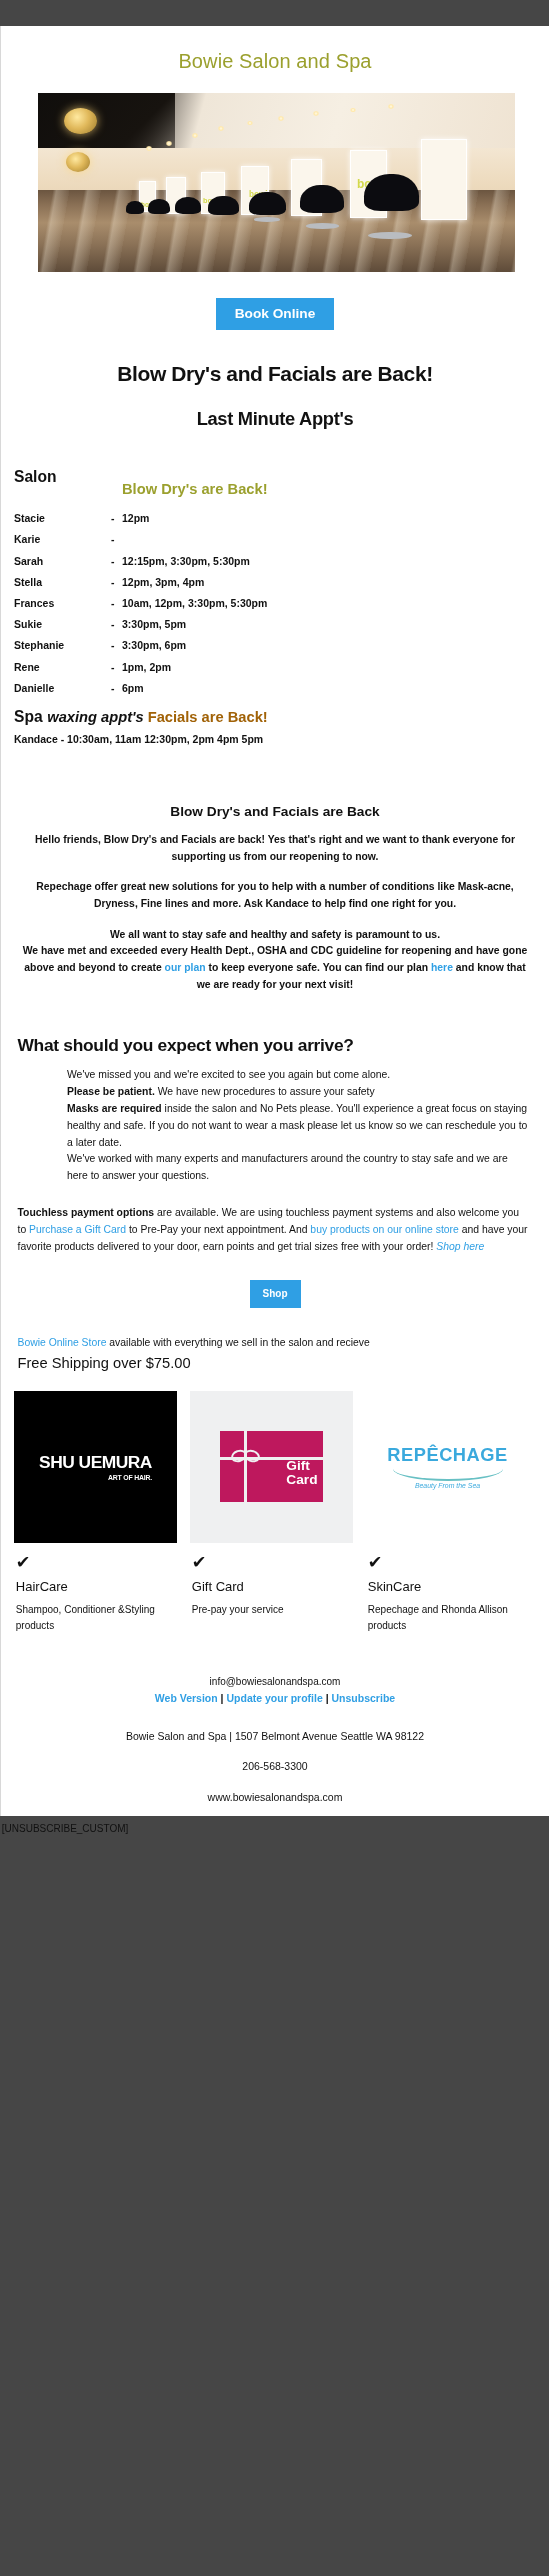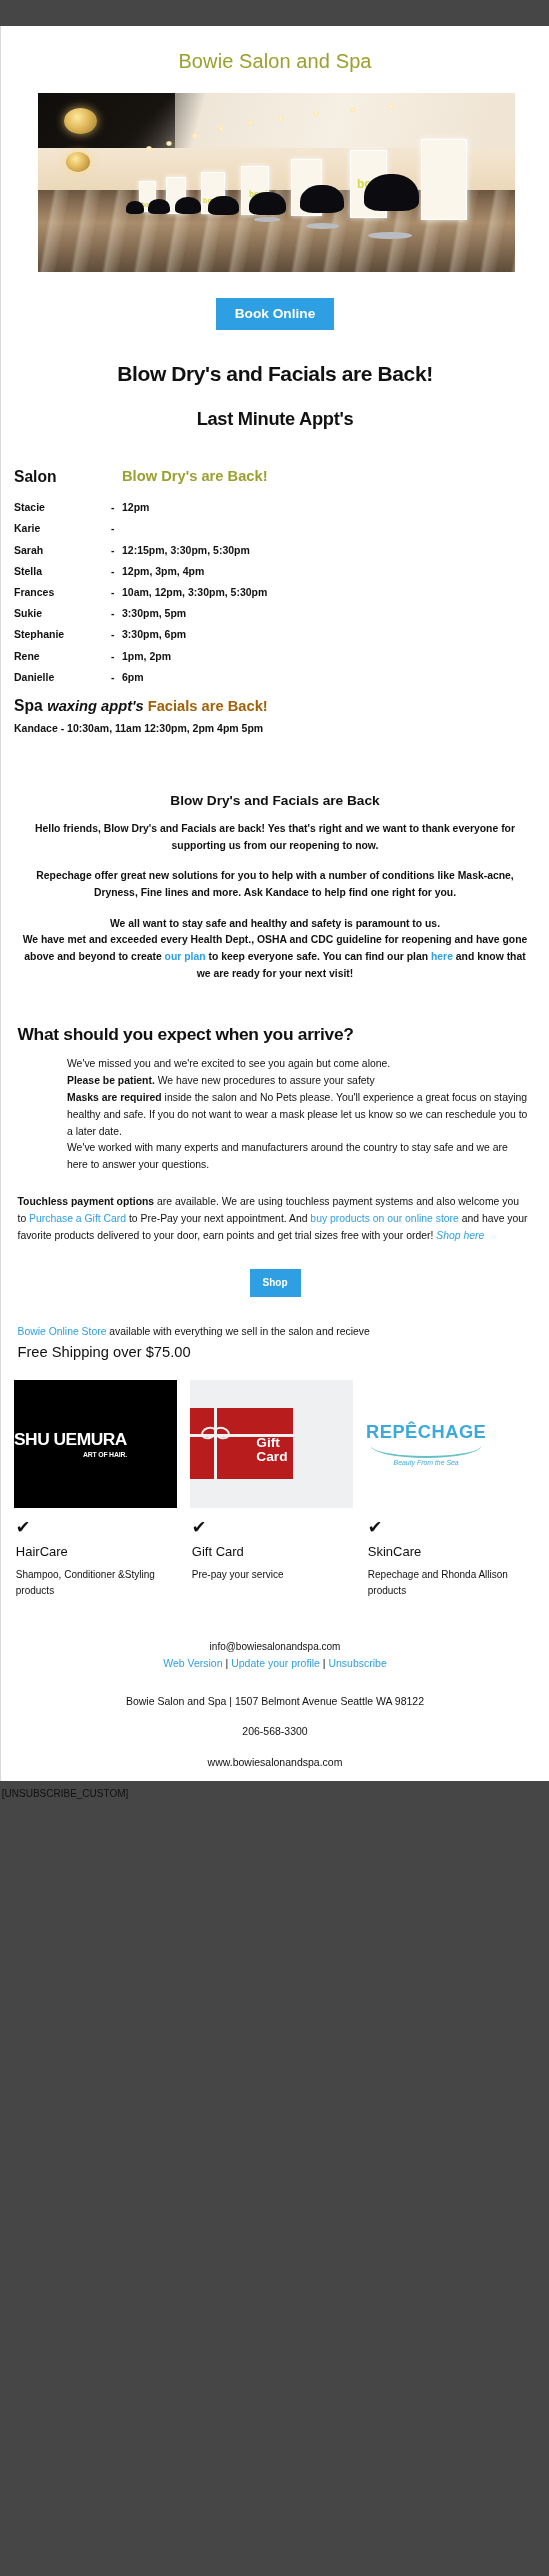--- a/index.html
+++ b/index.html
@@ -115,21 +115,21 @@
     text-align:center; color:#111111;
     font-size:18.3px; font-weight:bold;
     padding: 22px 9.2px 0 9.2px;
     letter-spacing:-0.3px;
   }
 
   
   .schedule { padding: 38px 0 0 13px; }
   .sched-head { display:flex; align-items:flex-start; padding-bottom: 11px; }
   .sched-head .lbl { width:108px; font-size:15.6px; font-weight:bold; color:#111; }
-  .sched-head .accent { color:#9ba02e; font-size:14.7px; font-weight:bold; }
+  .sched-head .accent { color:#9ba02e; font-size:14.7px; font-weight:bold;margin-top:13px; }
   .sched-row { display:flex; align-items:baseline; padding: 4.6px 0; }
   .sched-row .name { width:97px; font-size:10.5px; font-weight:bold; color:#111; }
   .sched-row .dash { width:11px; font-size:10.5px; font-weight:bold; color:#111; }
   .sched-row .times { font-size:10.5px; font-weight:bold; color:#111; }
   .spa-head { display:flex; align-items:baseline; padding: 9.2px 0 5.5px 0; }
   .spa-head .spa-lbl { font-size:15.6px; font-weight:bold; color:#111; }
   .spa-head .spa-em { font-size:14.7px; font-weight:bold; font-style:italic; color:#111; margin-left:4.6px; }
   .spa-head .spa-accent { color:#a16207; font-size:14.7px; font-weight:bold; margin-left:4px; }
   .spa-row { font-size:10.5px; font-weight:bold; color:#111; padding: 1.8px 0 0 0; }
 
@@ -167,48 +167,48 @@
     font-size:10.4px; color:#111; line-height:1.5;
   }
   .free-ship {
     padding: 3.7px 16.5px 0 16.5px;
     font-size:14.7px; color:#111; font-weight:normal;
   }
 
   
   .cards { display:flex; padding: 20px 13px 0 13px; gap:13px; }
   .card { width: 163px; }
-  .card-img { width:163px; height:128px; display:flex; align-items:center; overflow:hidden; }
+  .card-img { width:163px; height:152px; display:flex; align-items:center; justify-content:center; overflow:hidden; }
   .img-shu { background:#000000; }
   .img-gift { background:#eff0f1; }
   .img-rep { background:#ffffff; }
   .shu-txt { color:#fff; text-align:center; }
   .shu-main { font-size:17.4px; font-weight:bold; letter-spacing:-0.5px; }
   .shu-sub { font-size:6.9px; font-weight:bold; letter-spacing:-0.2px; text-align:right; margin-top:0.9px; }
-  .giftcard-box { position:relative; width:103px; height:71px; background:#b91c1c; }
+  .giftcard-box { position:relative; width:103px; height:71px; background:#be185d; }
   .giftcard-box .vband { position:absolute; left:24px; top:0; width:2.7px; height:100%; background:#eff0f1; }
   .giftcard-box .hband { position:absolute; top:26px; left:0; width:100%; height:2.7px; background:#eff0f1; }
   .giftcard-box .bow-l, .giftcard-box .bow-r {
     position:absolute; width:15.6px; height:12px; border:2.3px solid #eff0f1; border-radius:50%;
   }
   .giftcard-box .bow-l { left:11px; top:19px; transform: rotate(-18deg); }
   .giftcard-box .bow-r { left:24px; top:19px; transform: rotate(18deg); }
   .giftcard-box .gtxt { position:absolute; right:5.5px; top:27.5px; color:#fff; font-weight:bold; font-size:13.7px; line-height:1.05; text-align:left; }
   .rep-logo { text-align:center; }
   .rep-name { color:#3aa9dd; font-size:18.3px; font-weight:bold; letter-spacing:0.5px; }
   .rep-wave { width:110px; height:14.7px; margin:0.9px auto 0 auto; border-bottom:2.7px solid #68c0c4; border-radius:0 0 60% 60%/0 0 100% 100%; }
   .rep-tag { color:#3aa9dd; font-size:6.9px; font-style:italic; margin-top:0.9px; }
   .check { font-size:17.4px; color:#111; padding: 11px 0 0 1.8px; line-height:1; }
   .card-title { font-size:13px; color:#111; padding: 8.2px 0 0 1.8px; }
   .card-desc { font-size:10px; color:#111; padding: 8.2px 0 0 1.8px; line-height:1.55; }
 
   
   .footer { text-align:center; padding: 31px 16.5px 0 16.5px; }
   .footer .email { font-size:10px; color:#111;margin-top:12px; }
-  .footer .links { font-size:10.5px; padding-top:4.6px; color:#111; }
+  .footer .links { font-size:10.5px; padding-top:4.6px; color:#111;font-weight:bold; }
   .footer .links a { color:#2f9fe4; text-decoration:none; cursor:pointer; }
   .footer .sep { color:#111; }
   .footer .addr { font-size:10.5px; color:#111; padding-top:26px; }
   .footer .phone { font-size:10.5px; color:#111; padding-top:18.3px; }
   .footer .web { font-size:10.5px; color:#111; padding-top:18.3px; }
 
   .unsub-bar {
     background:#464646; color:#111111;
     font-size:10px; padding: 7.3px 1.8px 0 1.8px;
     min-height: 73px;

